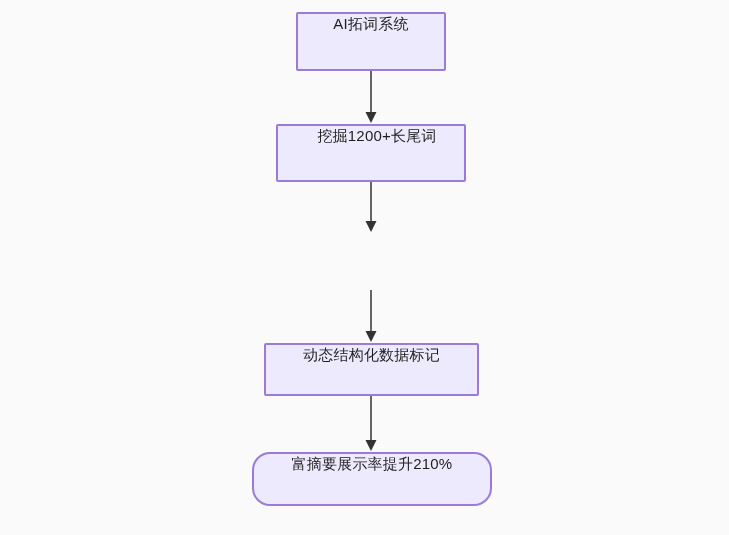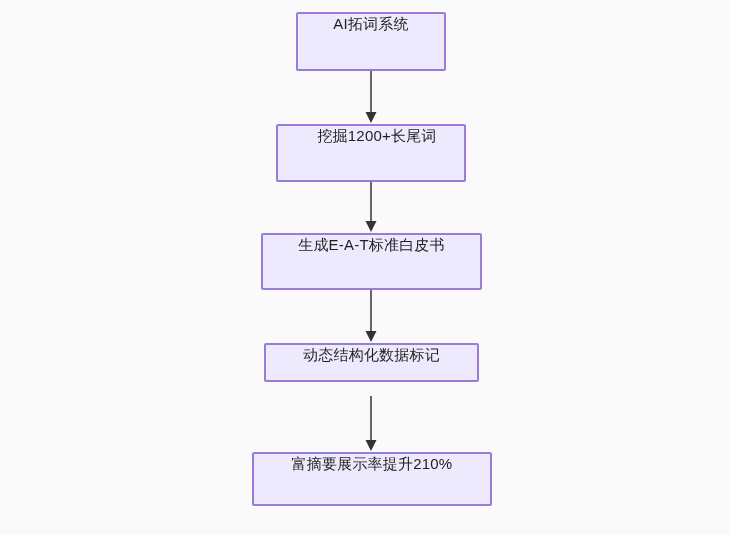--- a/index.html
+++ b/index.html
@@ -66,39 +66,36 @@
     <span class="node-label">挖掘1200+长尾词</span>
   </div>
 
   <div class="edge" style="left:364px; top:182px; height:51px;">
     <svg width="14" height="51" viewBox="0 0 14 51">
       <line x1="7" y1="0" x2="7" y2="42" stroke="#666666" stroke-width="2"></line>
       <polygon points="7,50 1.5,39 12.5,39" fill="#333333"></polygon>
     </svg>
   </div>
 
-  <div class="node" style="left:261px; top:233px; width:221px; height:57px;">
-    <span class="node-label">生成E-A-T标准白皮书</span>
-  </div>
 
   <div class="edge" style="left:364px; top:290px; height:53px;">
     <svg width="14" height="53" viewBox="0 0 14 53">
       <line x1="7" y1="0" x2="7" y2="44" stroke="#666666" stroke-width="2"></line>
       <polygon points="7,52 1.5,41 12.5,41" fill="#333333"></polygon>
     </svg>
   </div>
 
-  <div class="node" style="left:264px; top:343px; width:215px; height:39px;">
+  <div class="node" style="left:264px; top:343px; width:215px; height:53px;">
     <span class="node-label">动态结构化数据标记</span>
   </div>
 
   <div class="edge" style="left:364px; top:396px; height:56px;">
     <svg width="14" height="56" viewBox="0 0 14 56">
       <line x1="7" y1="0" x2="7" y2="47" stroke="#666666" stroke-width="2"></line>
       <polygon points="7,55 1.5,44 12.5,44" fill="#333333"></polygon>
     </svg>
   </div>
 
-  <div class="node" style="left:252px; top:452px; width:240px; height:54px;">
+  <div class="node" style="left:252px; top:452px; width:240px; height:54px;border-radius:18px;">
     <span class="node-label">富摘要展示率提升210%</span>
   </div>
 
 </div>
 
 </body></html>

